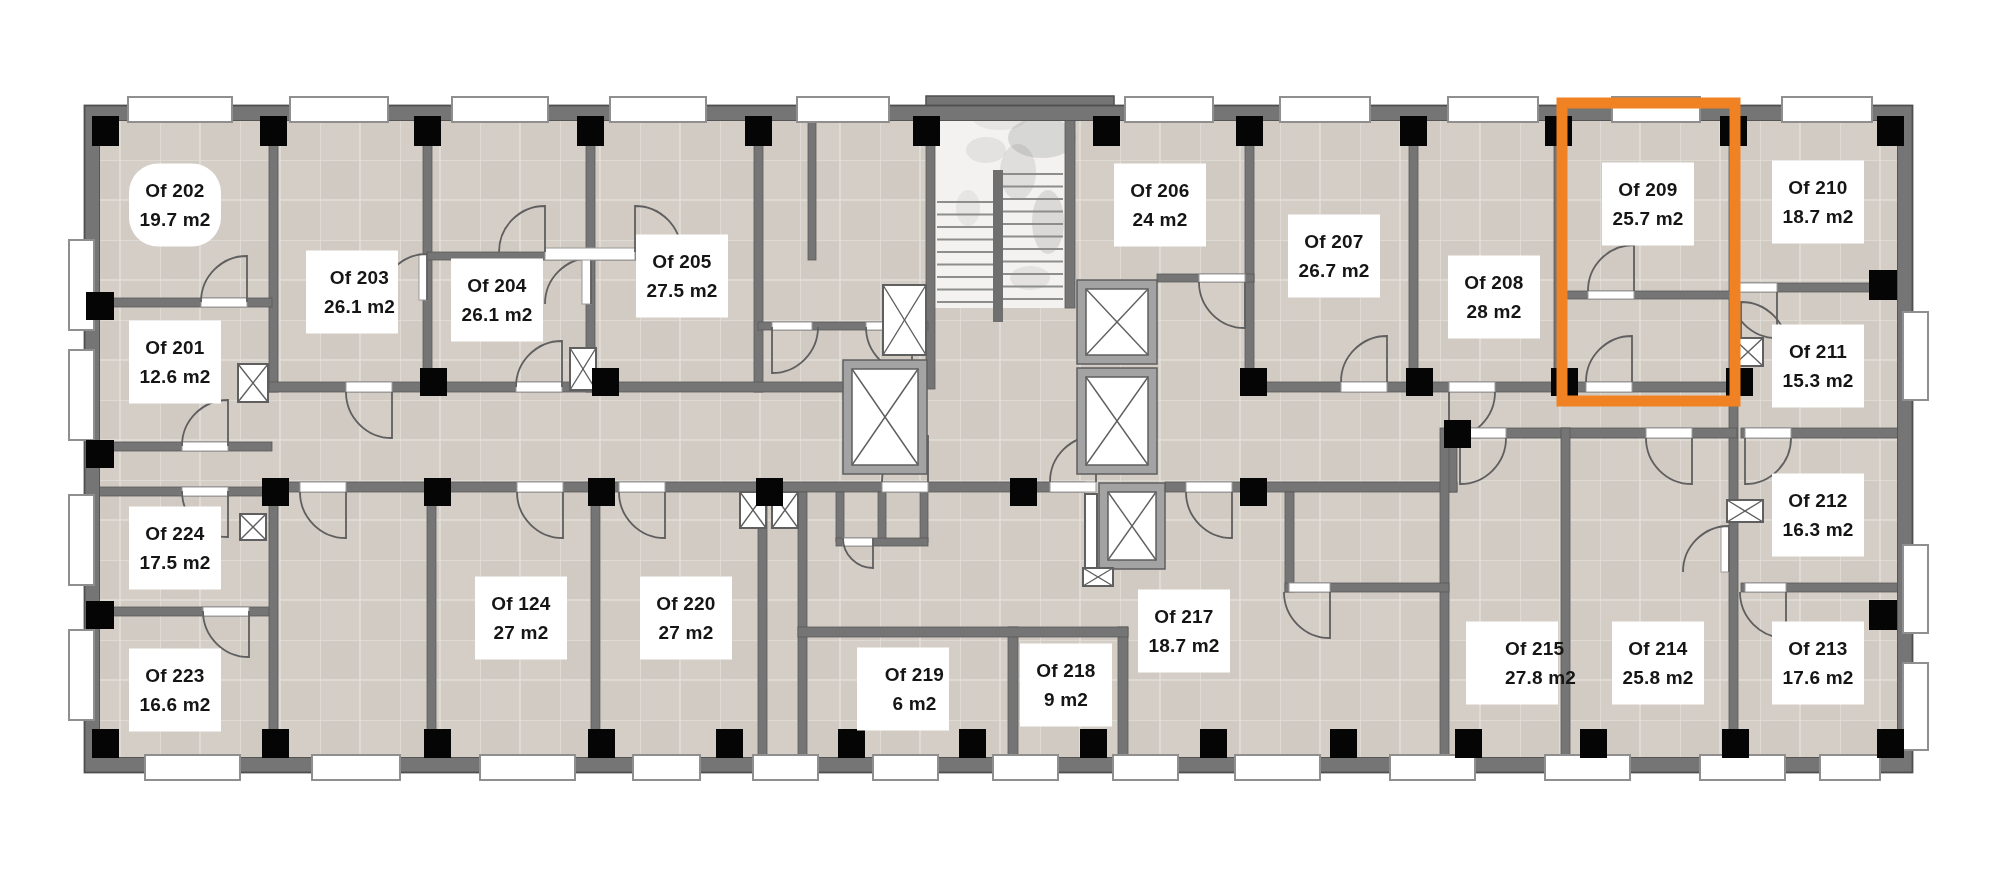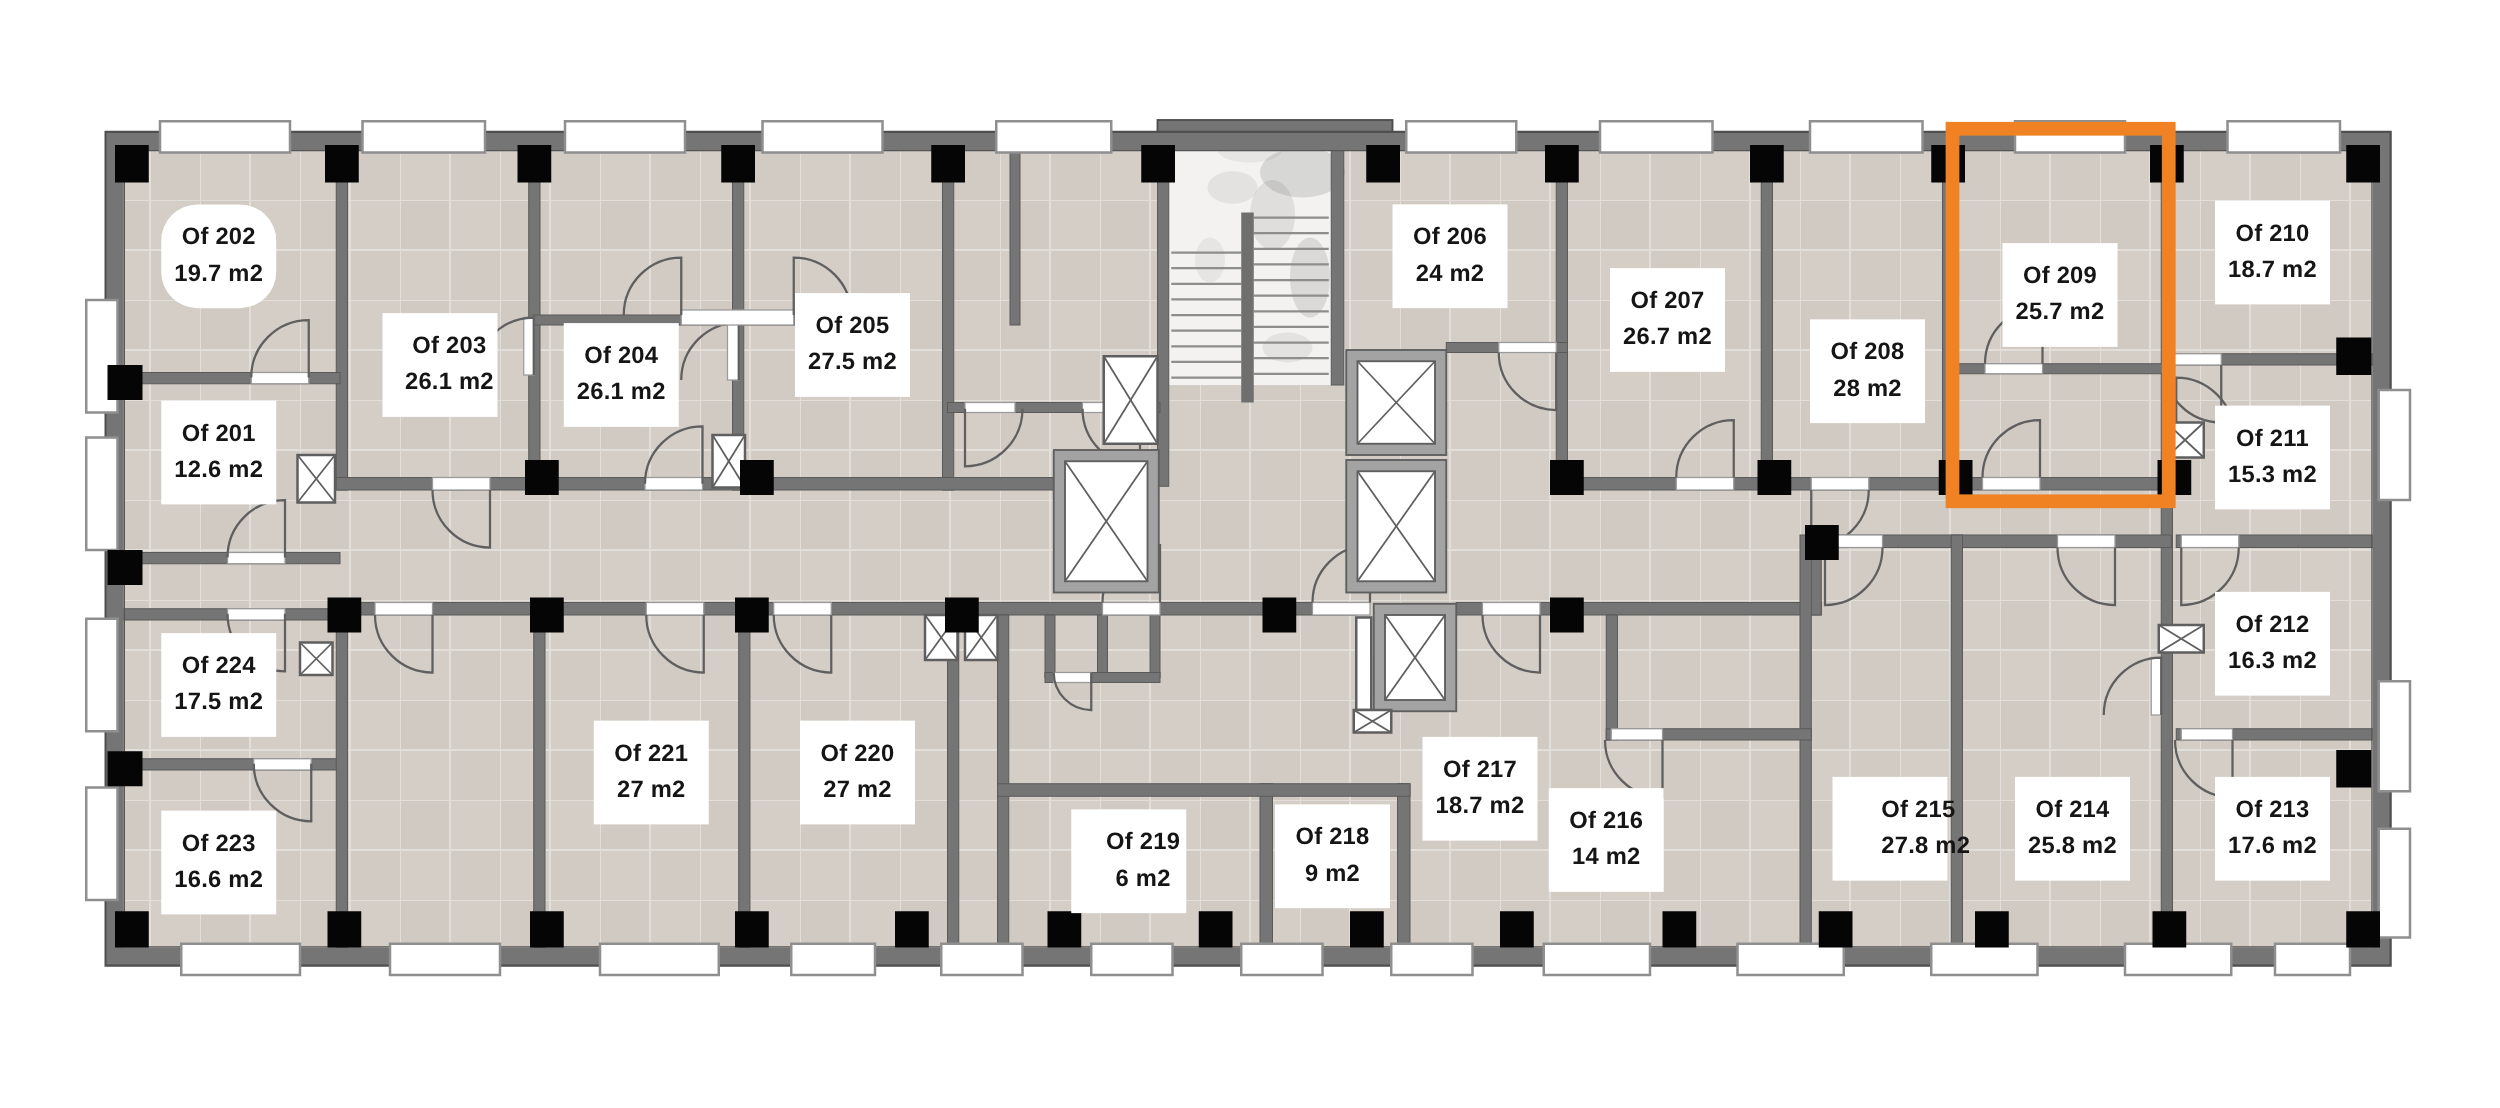--- a/index.html
+++ b/index.html
@@ -373,21 +373,21 @@
         <span>24 m2</span>
       </div>
       <div class="room-label" style="left: 1334px; top: 256px;">
         <span>Of 207</span>
         <span>26.7 m2</span>
       </div>
       <div class="room-label" style="left: 1494px; top: 274px; margin-top: 23px;">
         <span>Of 208</span>
         <span>28 m2</span>
       </div>
-      <div class="room-label" style="left: 1648px; top: 204px; margin-top: 32px;">
+      <div class="room-label" style="left: 1648px; top: 204px;">
         <span>Of 209</span>
         <span>25.7 m2</span>
       </div>
       <div class="room-label" style="left: 1818px; top: 202px;">
         <span>Of 210</span>
         <span>18.7 m2</span>
       </div>
       <div class="room-label" style="left: 1818px; top: 366px;">
         <span>Of 211</span>
         <span>15.3 m2</span>
@@ -401,42 +401,38 @@
         <span>17.6 m2</span>
       </div>
       <div class="room-label" style="left: 1658px; top: 663px;">
         <span>Of 214</span>
         <span>25.8 m2</span>
       </div>
       <div class="room-label" style="left: 1512px; top: 663px; padding-left: 39px;">
         <span>Of 215</span>
         <span>27.8 m2</span>
       </div>
-      <div class="room-label" style="left: 1285px; top: 672px;">
-        <span>Of 216</span>
-        <span>14 m2</span>
-      </div>
       <div class="room-label" style="left: 1184px; top: 631px;">
         <span>Of 217</span>
         <span>18.7 m2</span>
       </div>
       <div class="room-label" style="left: 1066px; top: 685px;">
         <span>Of 218</span>
         <span>9 m2</span>
       </div>
       <div class="room-label" style="left: 903px; top: 689px; padding-left: 24px;">
         <span>Of 219</span>
         <span>6 m2</span>
       </div>
       <div class="room-label" style="left: 686px; top: 618px;">
         <span>Of 220</span>
         <span>27 m2</span>
       </div>
       <div class="room-label" style="left: 521px; top: 618px;">
-        <span>Of 221</span>
+        <span>Of 124</span>
         <span>27 m2</span>
       </div>
       <div class="room-label" style="left: 175px; top: 690px;">
         <span>Of 223</span>
         <span>16.6 m2</span>
       </div>
       <div class="room-label" style="left: 175px; top: 548px;">
         <span>Of 224</span>
         <span>17.5 m2</span>
       </div>

